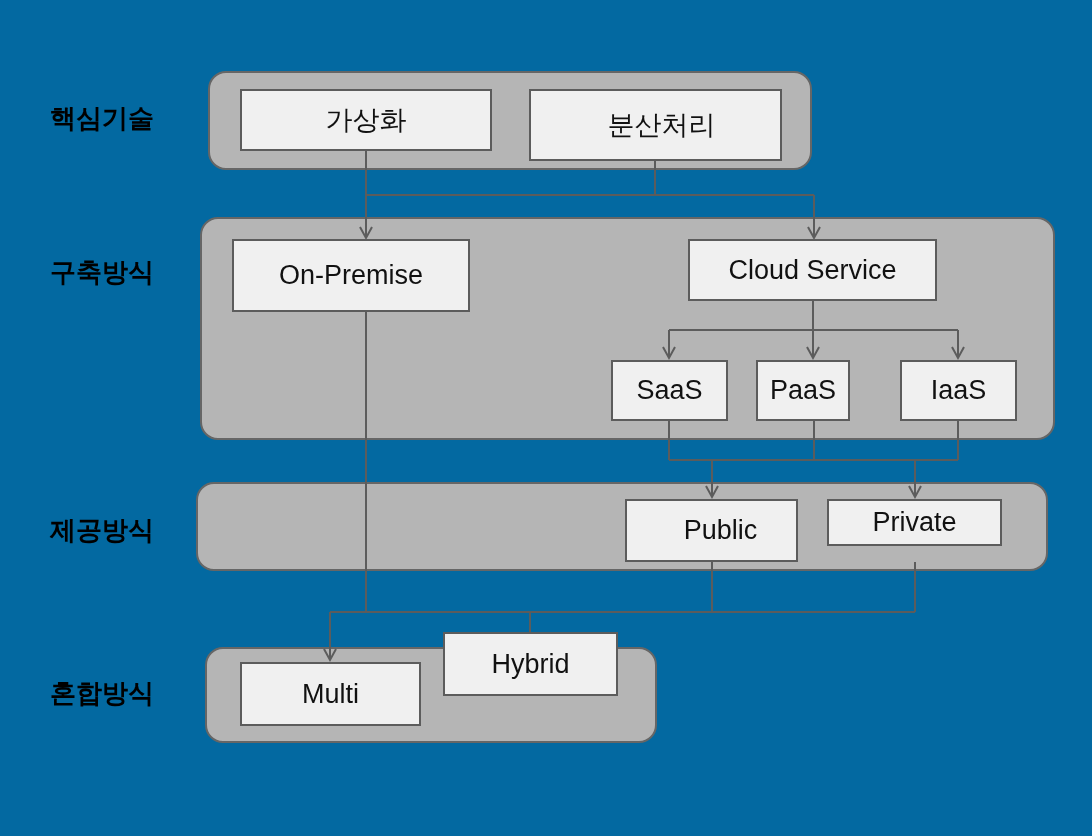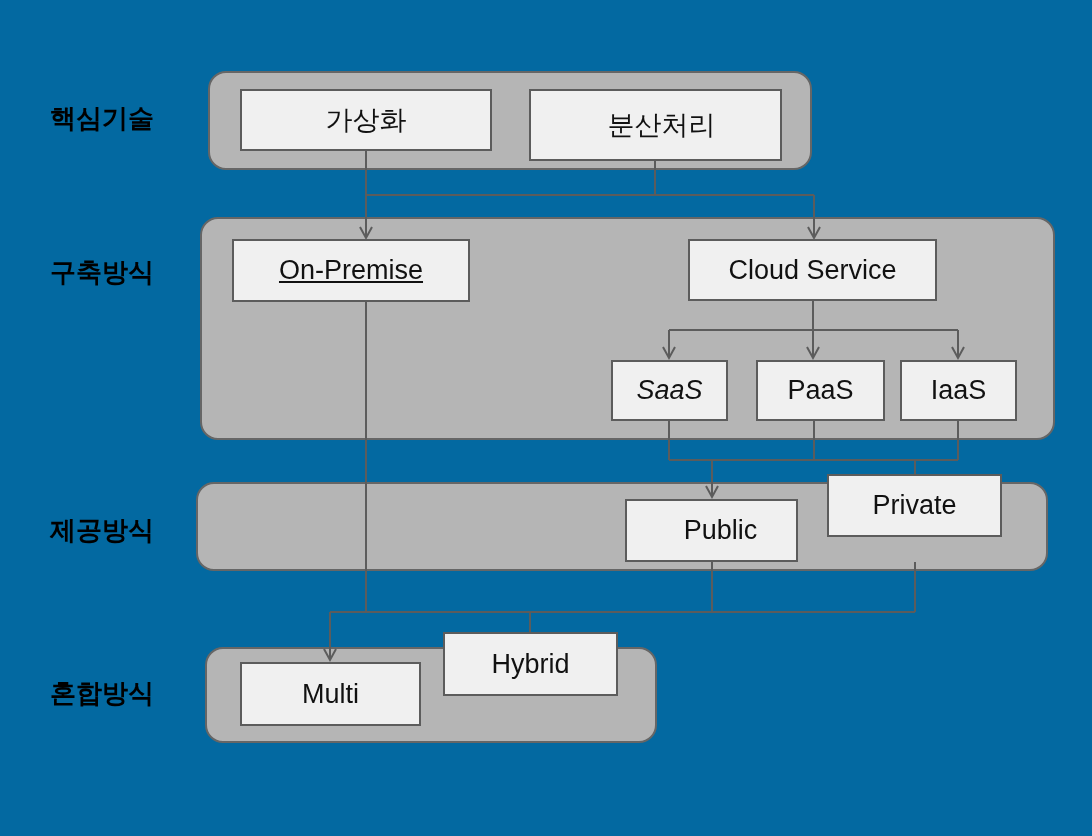--- a/index.html
+++ b/index.html
@@ -75,25 +75,25 @@
       <path d="M330 612 V658"></path>
       <path d="M530 612 V658"></path>
       <path d="M324 649 L330 660 L336 649"></path>
       <path d="M524 649 L530 660 L536 649"></path>
     </g>
   </svg>
 
   <div class="node" style="left:240px;top:89px;width:252px;height:62px;font-family:Liberation Serif, serif;">가상화</div>
   <div class="node" style="left:529px;top:89px;width:253px;height:72px;padding-left:12px;">분산처리</div>
 
-  <div class="node" style="left:232px;top:239px;width:238px;height:63px;text-decoration:underline;">On-Premise</div>
+  <div class="node" style="left:232px;top:239px;width:238px;height:73px;">On-Premise</div>
   <div class="node" style="left:688px;top:239px;width:249px;height:62px;">Cloud Service</div>
-  <div class="node" style="left:611px;top:360px;width:117px;height:61px;font-style:italic;">SaaS</div>
-  <div class="node" style="left:756px;top:360px;width:129px;height:61px;">PaaS</div>
+  <div class="node" style="left:611px;top:360px;width:117px;height:61px;">SaaS</div>
+  <div class="node" style="left:756px;top:360px;width:94px;height:61px;">PaaS</div>
   <div class="node" style="left:900px;top:360px;width:117px;height:61px;">IaaS</div>
 
   <div class="node" style="left:625px;top:499px;width:173px;height:63px;padding-left:18px;">Public</div>
-  <div class="node" style="left:827px;top:474px;width:175px;height:63px;text-align:right;">Private</div>
+  <div class="node" style="left:827px;top:499px;width:175px;height:47px;text-align:right;">Private</div>
 
   <div class="node" style="left:240px;top:662px;width:181px;height:64px;">Multi</div>
   <div class="node" style="left:443px;top:632px;width:175px;height:64px;">Hybrid</div>
 
 </div>
 
 </body></html>

